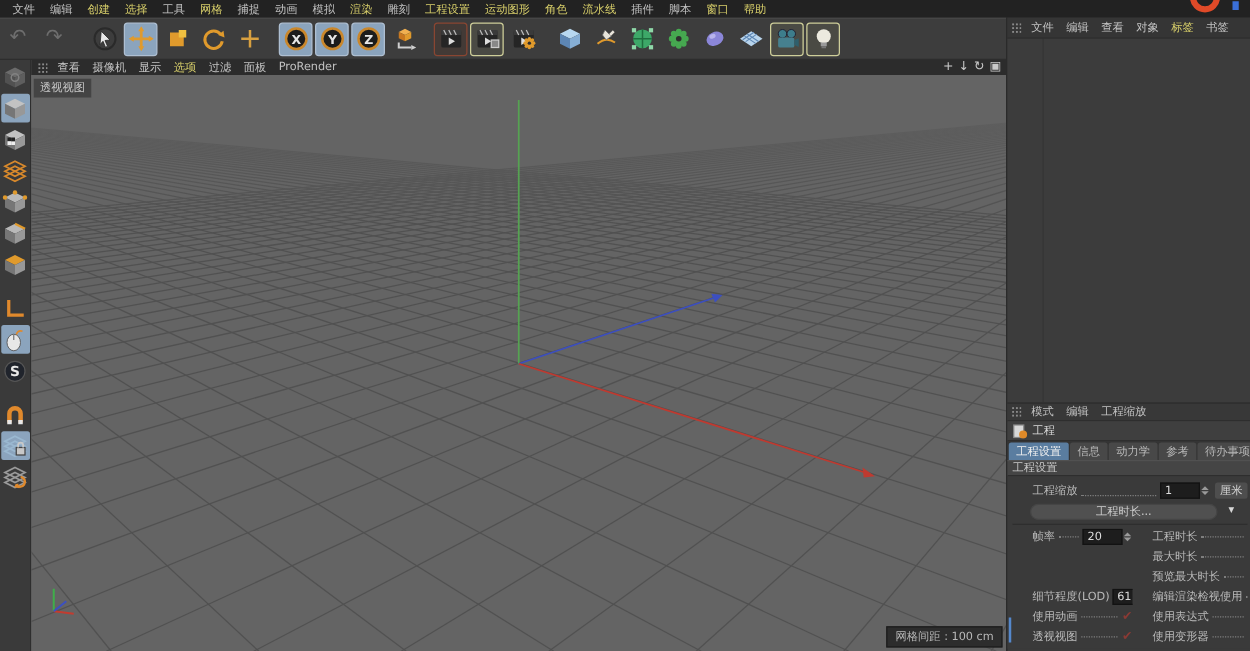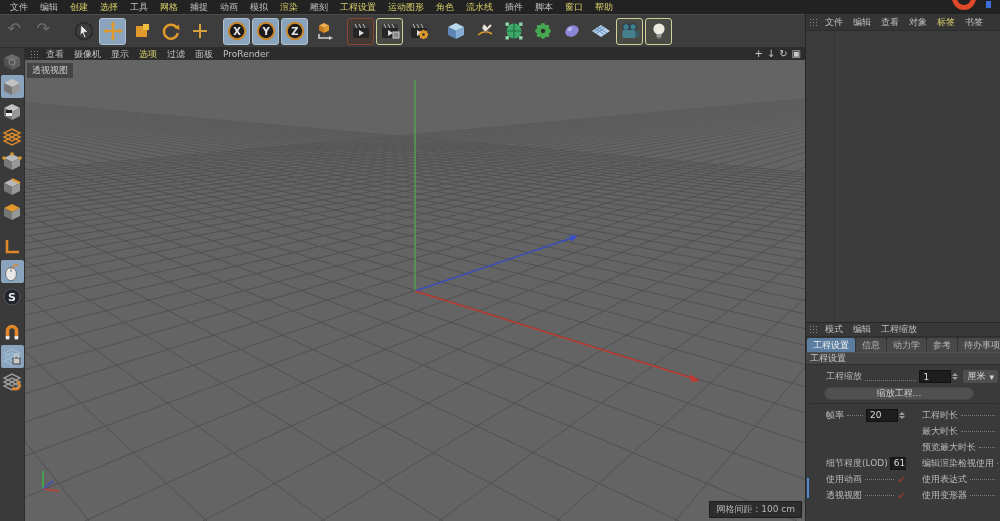--- a/index.html
+++ b/index.html
@@ -80,25 +80,25 @@
   .row { display:flex; align-items:center; height:17px; font-size:9px; color:#b9b9b9; }
   .lbl { white-space:nowrap;margin-left:16px; }
   .leader { flex:1; border-bottom:1px dotted #7e7e7e; height:55%; margin:0 3px; min-width:4px; }
   .val-box { background:#1d1d1d; border:1px solid #121212; color:#dcdcdc; min-width:32px; height:13px;
              padding:0 3px; font-size:9px; display:flex; align-items:center; }
   .spin { width:7px; height:13px; display:flex; flex-direction:column; justify-content:center; gap:1px; margin-left:1px; }
   .spin i { display:block; width:0; height:0; border-left:3px solid transparent; border-right:3px solid transparent; }
   .spin .up { border-bottom:3px solid #9a9a9a; }
   .spin .dn { border-top:3px solid #9a9a9a; }
   .dropdown { background:#4e4e4e; border-radius:2px; color:#d8d8d8; font-size:9px; height:13px;
-              padding:0 4px; margin-left:4px; display:flex; align-items:center; gap:4px; }
+              padding:0 4px; margin-left:4px; display:flex; align-items:center; gap:4px;flex-direction:column; }
   .btn-wide { background:#505050; border:1px solid #454545; border-radius:7px; color:#cfcfcf; font-size:9px;
               height:13px; width:150px; margin:2px 0 2px 14px; display:flex; align-items:center; justify-content:center; }
   .sep-line { height:1px; background:#2e2e2e; margin:3px 0; }
-  .g2 { display:flex; height:16px; align-items:center; font-size:9px; color:#b9b9b9; }
+  .g2 { display:flex; height:16px; align-items:flex-start; font-size:9px; color:#b9b9b9; }
   .g2 .cl { flex:0 0 96px; display:flex; align-items:center; overflow:hidden; }
   .g2 .cr { flex:1; display:flex; align-items:center; overflow:hidden; white-space:nowrap; }
   .chk { color:#8b3a34; font-size:10px; font-weight:bold; margin-left:1px; }
   #caret-bar { position:absolute; left:1px; top:113px; width:2px; height:20px; background:#5588cc; }
 
   
   #watermark { position:absolute; left:788px; top:378px; width:212px; height:143px; overflow:hidden;
                pointer-events:none; z-index:20; }
   #wm-paw { position:absolute; left:28px; top:6px; opacity:.88; }
   #wm-big { position:absolute; left:4px; top:34px; font-size:46px; font-weight:bold; color:#fff;
@@ -679,20 +679,27 @@
       <div id="om-divider"></div>
     </div>
 
     <div id="am">
       <div id="am-menu">
         <span id="am-handle"></span>
       <span class="menu-item">模式</span>
           <span class="menu-item">编辑</span>
           <span class="menu-item">工程缩放</span>
         </div>
+      <div id="am-title-row">
+        <svg width="12" height="12">
+          <rect x="1" y="1" width="8" height="10" fill="#d8d8d8" stroke="#888"></rect>
+          <circle cx="8.5" cy="8.5" r="3.2" fill="#e08a28"></circle>
+        </svg>
+        <span id="am-title">工程</span>
+      </div>
       <div id="am-tabs">
           <span class="am-tab active">工程设置</span>
           <span class="am-tab">信息</span>
           <span class="am-tab">动力学</span>
           <span class="am-tab">参考</span>
           <span class="am-tab">待办事项</span>
         </div>
       <div id="am-section">工程设置</div>
 
       <div id="am-body">
@@ -704,21 +711,21 @@
             </span>
           <span class="spin">
               <i class="up"></i>
               <i class="dn"></i>
             </span>
           <span class="dropdown">
             <span>厘米</span>
               <span>▾</span>
             </span>
         </div>
-        <div class="btn-wide">缩放工程...</div>
+        <div class="btn-wide">工程时长...</div>
         <div class="sep-line"></div>
         <div id="am-grid">
             <div class="g2">
               <div class="cl">
                 <span class="lbl">帧率</span>
                 <span class="leader"></span>
                 <span class="val-box">20</span>
                 <span class="spin">
                   <i class="up"></i>
                   <i class="dn"></i>

